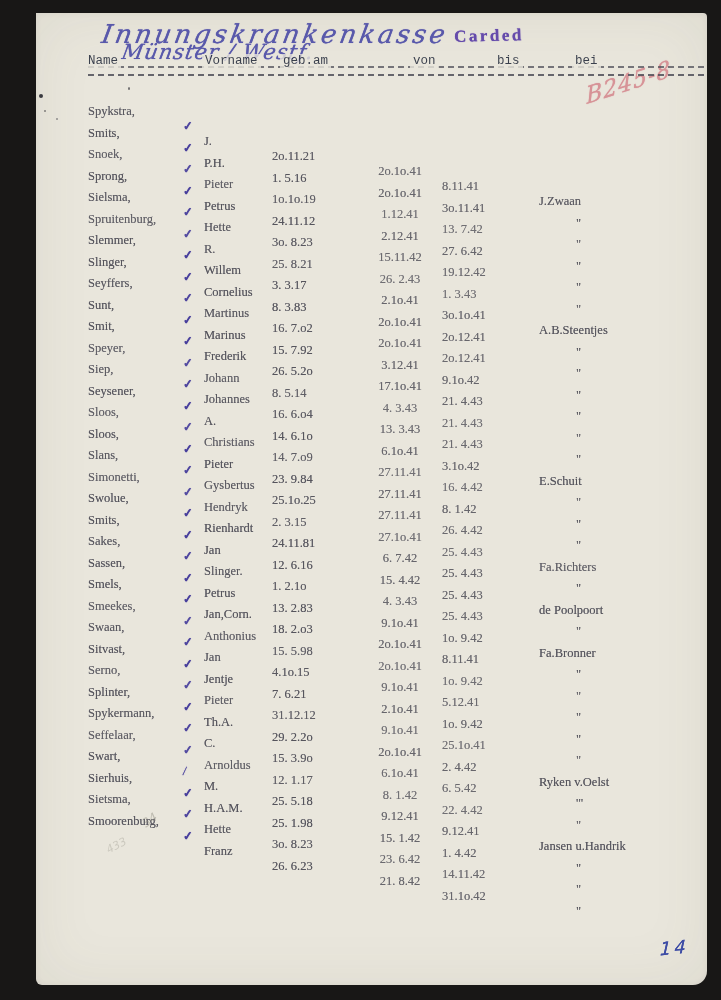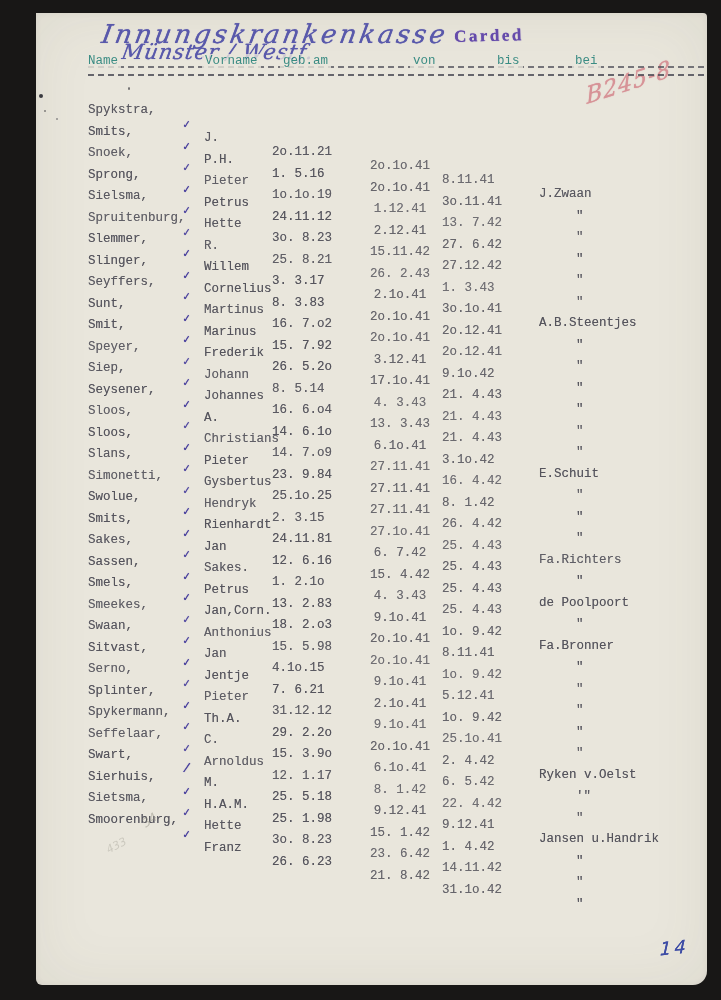--- a/index.html
+++ b/index.html
@@ -14,29 +14,29 @@
   #hand-line2{left:86px;top:27px;font-size:21px;letter-spacing:1px;}
   #stamp{position:absolute;left:418px;top:13px;color:#5b3fa8;font-family:"Liberation Serif","DejaVu Serif",serif;
          font-weight:bold;font-size:17px;letter-spacing:2.5px;transform:rotate(-1.5deg);opacity:.92;
          text-shadow:0 0 .8px #5b3fa8;}
   
   #red-scribble{position:absolute;left:548px;top:56px;color:#d4858c;font-family:"DejaVu Serif",serif;
          font-style:italic;font-size:23px;letter-spacing:1px;transform:rotate(-18deg) skewX(-14deg);
          opacity:.85;text-shadow:0 0 1px #d4858c;white-space:nowrap;}
   
   #header-row{position:absolute;left:0;top:41px;width:100%;height:16px;}
-  .hl{position:absolute;color:#0f766e;font-size:12.5px;opacity:.8;background:#e9e6dc;padding:0 3px;z-index:2;}
+  .hl{position:absolute;color:#0f172a;font-size:12.5px;opacity:.8;background:#e9e6dc;padding:0 3px;z-index:2;}
   .h0{left:49px}.h1{left:166px}.h2{left:244px}.h3{left:374px}.h4{left:458px}.h5{left:536px}
   .dash-line{position:absolute;left:52px;width:616px;height:2px;z-index:1;
       background:repeating-linear-gradient(90deg,#4e4e58 0 6px,transparent 6px 10px);opacity:.75;}
   #dash1{top:53px;}
   #dash2{top:61px;opacity:.85;}
   
   #rows{position:absolute;left:0;top:76px;width:100%;}
-  .row{position:relative;height:21.5px;color:#55545c;font-size:12.5px;white-space:pre;}
+  .row{position:relative;height:21.5px;color:#55545c;font-size:12.5px;white-space:pre;font-family:Liberation Serif, serif;}
   .row span{text-shadow:0 0 .4px rgba(70,70,85,.55);}
   .c-name{position:absolute;left:52px;}
   .c-check{position:absolute;left:147px;color:#473e9c;font-weight:bold;font-size:12px;
            transform:rotate(-4deg);text-shadow:0 0 .8px #473e9c !important;}
   .c-check.slash{transform:rotate(8deg) scaleY(1.1);font-weight:normal;}
   .c-vorname{position:absolute;left:168px;}
   .c-geb{position:absolute;left:236px;width:74px;text-align:left;}
   .c-von{position:absolute;left:318px;width:92px;text-align:center;opacity:.88;}
   .c-bis{position:absolute;left:406px;width:88px;opacity:.88;}
   .c-bei{position:absolute;left:503px;}
@@ -116,21 +116,21 @@
     <span class="c-bis">27. 6.42</span>
     <span class="c-bei ditto">"</span>
   </div>
 
   <div class="row">
     <span class="c-name">Sielsma,</span>
     <span class="c-check">✓</span>
     <span class="c-vorname">Hette</span>
     <span class="c-geb">3o. 8.23</span>
     <span class="c-von">15.11.42</span>
-    <span class="c-bis">27.12.42</span>
+    <span class="c-bis">19.12.42</span>
     <span class="c-bei ditto">"</span>
   </div>
 
   <div class="row">
     <span class="c-name">Spruitenburg,</span>
     <span class="c-check">✓</span>
     <span class="c-vorname">R.</span>
     <span class="c-geb">25. 8.21</span>
     <span class="c-von">26. 2.43</span>
     <span class="c-bis">1. 3.43</span>
@@ -273,21 +273,21 @@
     <span class="c-vorname">Jan</span>
     <span class="c-geb">12. 6.16</span>
     <span class="c-von">15. 4.42</span>
     <span class="c-bis">25. 4.43</span>
     <span class="c-bei">de Poolpoort</span>
   </div>
 
   <div class="row">
     <span class="c-name">Sakes,</span>
     <span class="c-check">✓</span>
-    <span class="c-vorname">Sakes.</span>
+    <span class="c-vorname">Slinger.</span>
     <span class="c-geb">1. 2.1o</span>
     <span class="c-von">4. 3.43</span>
     <span class="c-bis">25. 4.43</span>
     <span class="c-bei ditto">"</span>
   </div>
 
   <div class="row">
     <span class="c-name">Sassen,</span>
     <span class="c-check">✓</span>
     <span class="c-vorname">Petrus</span>

